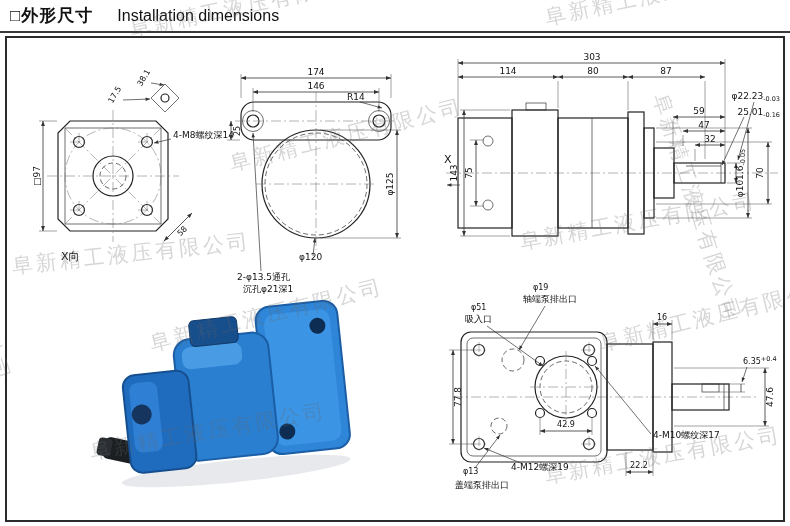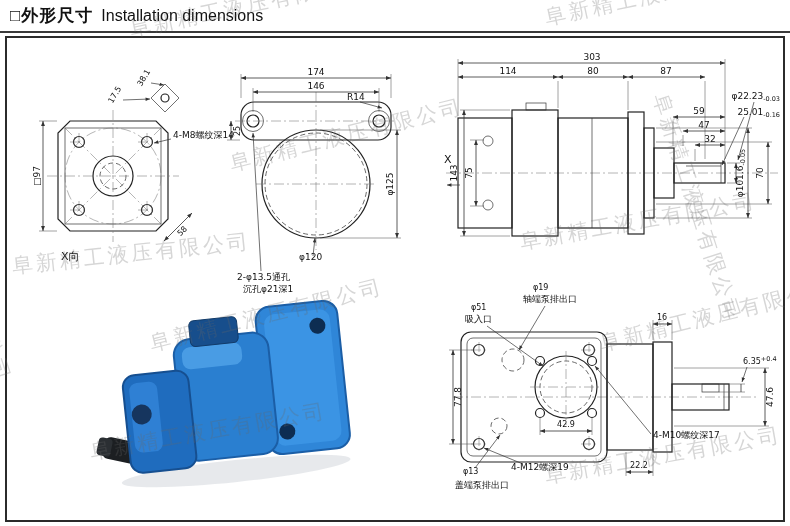--- a/index.html
+++ b/index.html
@@ -1,20 +1,20 @@
 <!DOCTYPE html>
 <html><head>
 <meta charset="utf-8">
 <style>
   * { margin:0; padding:0; box-sizing:border-box; }
   body { background:#9a9a9a; }
   .page { position:relative; width:790px; height:526px; background:#ffffff; overflow:hidden;
           font-family:"Liberation Sans","DejaVu Sans",sans-serif; color:#111; }
   .titlebar { position:absolute; left:0; top:0; width:790px; height:33px;
-              border-bottom:2px solid #3a3a3a; display:flex; align-items:center; gap:8px; padding-left:10px; }
+              border-bottom:2px solid #3a3a3a; display:flex; align-items:center; gap:24px; padding-left:10px; }
   .t-cn { font-size:17px; font-weight:700; letter-spacing:1px; }
   .t-en { font-size:16px; font-weight:400; }
   .frame { position:absolute; left:5px; top:36px; width:780px; height:486px; border:2px solid #2b2b2b; background:#fff; }
   .model { position:absolute; left:8px; top:7px; font-size:13.5px; letter-spacing:.5px; }
   .d { position:absolute; }
   .wm { position:absolute; font-size:21px; color:rgba(105,105,105,.27); letter-spacing:3px;
         white-space:nowrap; pointer-events:none; z-index:6; transform-origin:left center; }
   svg .oline { fill:none; stroke:#222; stroke-width:1.2; }
   svg .thin  { fill:none; stroke:#333; stroke-width:.7; }
   svg .dl    { fill:none; stroke:#333; stroke-width:.8; }

